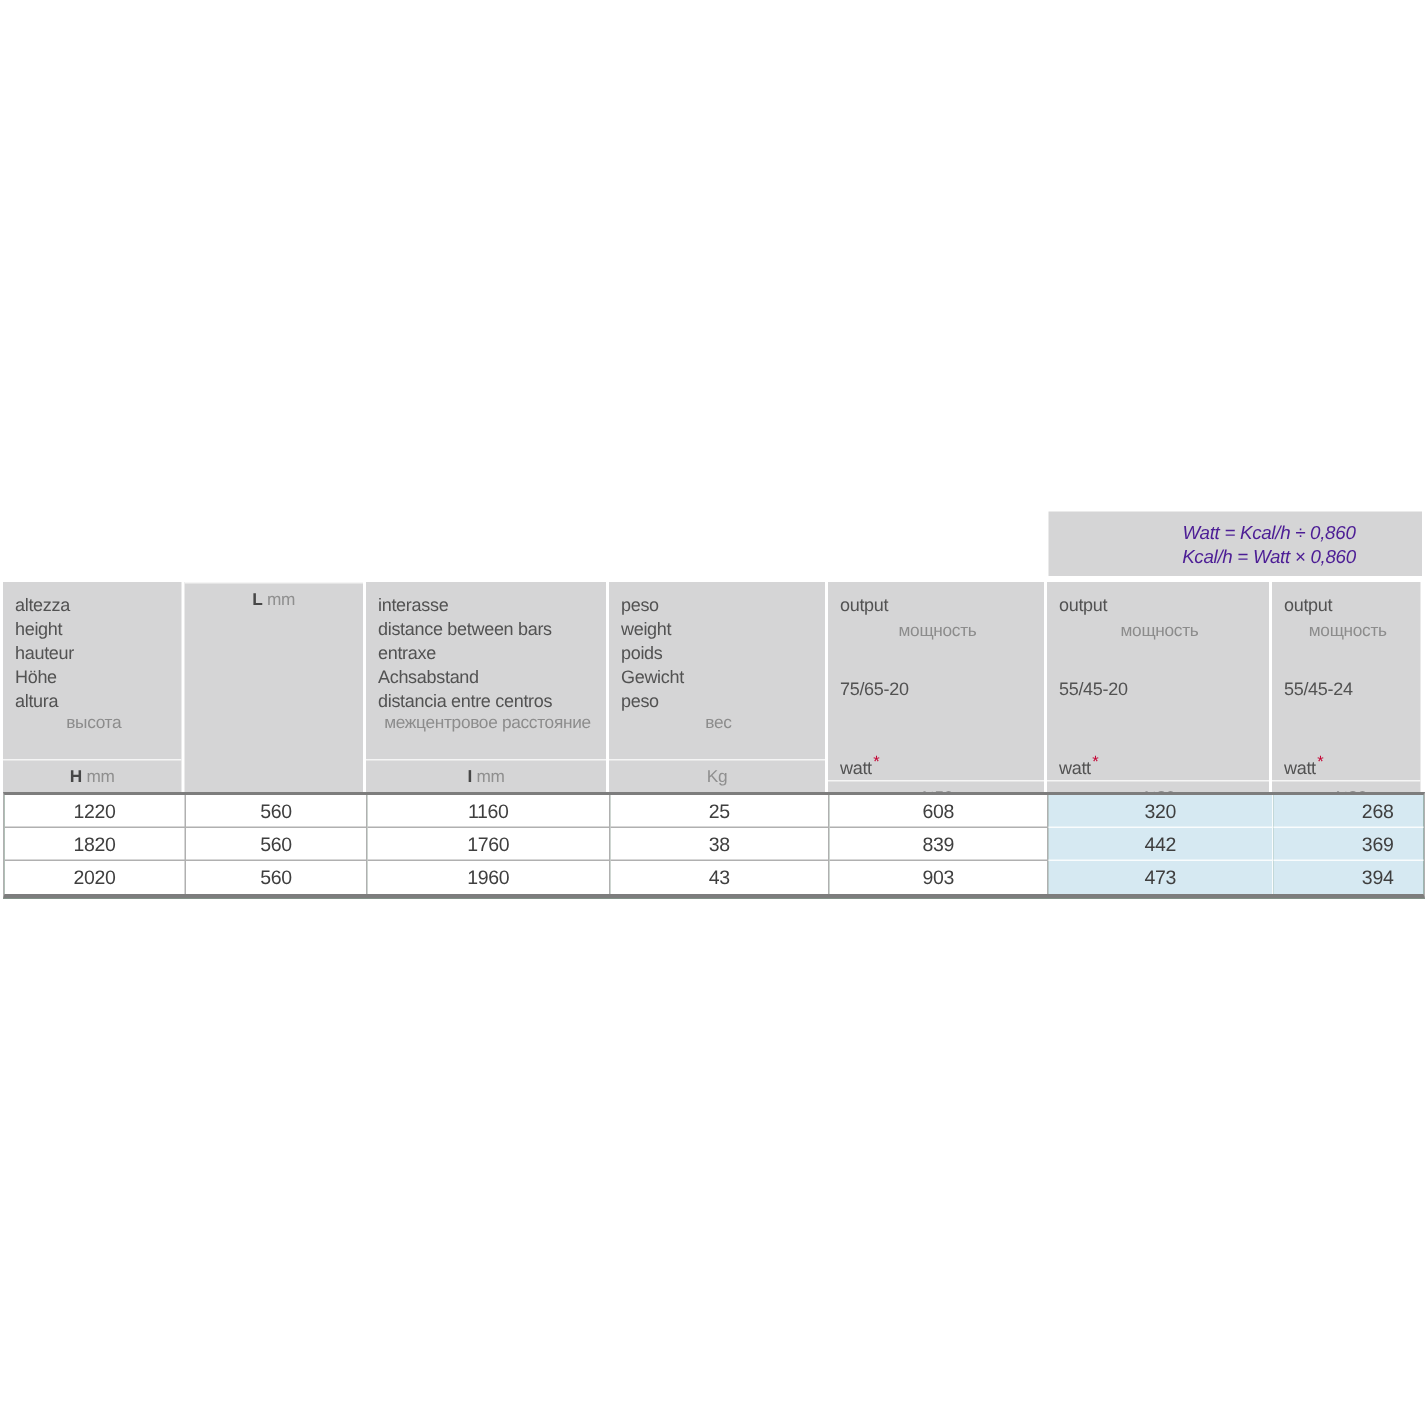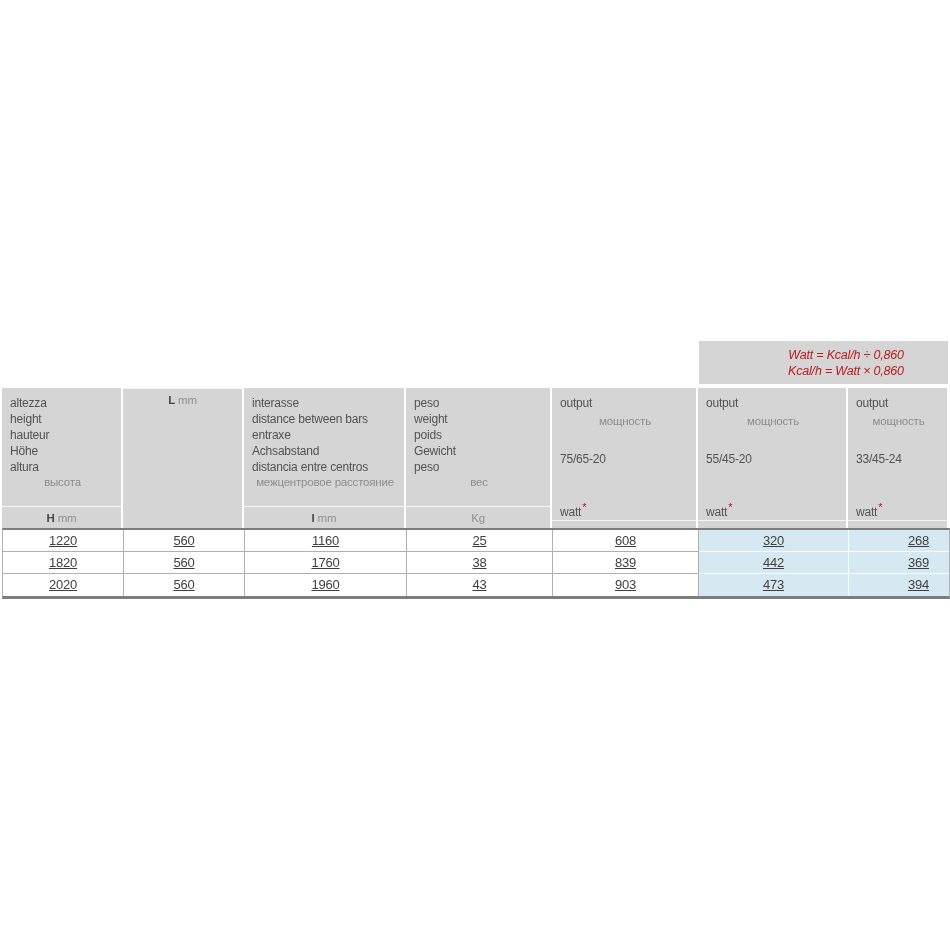--- a/index.html
+++ b/index.html
@@ -18,21 +18,21 @@
     position:relative;width:950px;height:950px;background:#ffffff;overflow:hidden;
     font-family:"Liberation Sans","DejaVu Sans",sans-serif;color:var(--txt);
     letter-spacing:-0.2px;
   }
   
   .formula-box{
     position:absolute;left:699px;top:341px;width:249px;height:43px;
     background:var(--hdr-bg);
     display:flex;flex-direction:column;justify-content:center;align-items:center;
     padding-left:45px;box-sizing:border-box;
-    font-style:italic;font-size:12.5px;line-height:16px;color:#b91c1c;
+    font-style:italic;font-size:12.5px;line-height:16px;color:#4c1d95;
   }
   
   .hdr{
     position:absolute;left:2px;top:388px;width:896px;height:140px;
     display:grid;grid-template-columns:119px 119px 160px 144px 144px 148px 99px;
     column-gap:2px;
   }
   .col-box{
     background:var(--hdr-bg);
     display:flex;flex-direction:column;box-sizing:border-box;overflow:hidden;
@@ -50,21 +50,21 @@
     font-size:11.5px;color:var(--muted);
   }
   .unit-row.right{justify-content:flex-end;padding-right:36px;}
   .unit-letter{color:#474747;font-weight:bold;margin-right:3px;}
   
   .data-grid{
     position:absolute;left:2px;top:528px;width:946px;
     display:grid;grid-template-columns:121px 121px 162px 146px 146px 150px 100px;
     border-left:1px solid var(--line);border-right:1px solid var(--line);
     border-top:2px solid var(--dark);border-bottom:3px solid var(--dark);
-    box-sizing:content-box;background:#14532d;text-decoration:underline;
+    box-sizing:content-box;background:#14532d;
   }
   .cell{
     height:22px;line-height:22px;font-size:13px;color:var(--txt);
     text-align:center;border-right:1px solid var(--line);border-bottom:1px solid var(--line);
     box-sizing:border-box;background:#fff;
   }
   .cell.lastcol{border-right:none;}
   .cell.lastrow{border-bottom:none;}
   .cell.blue{background:var(--blue);border-bottom-color:rgba(255,255,255,0.85);}
   .cell.blue.bluesep{border-right-color:rgba(255,255,255,0.85);}
@@ -147,21 +147,21 @@
           <div class="lang-line out-watt">watt<span class="red-asterisk">*</span></div>
         </div>
         <div class="unit-row">
           <span class="unit-suffix">Δt30</span>
         </div>
       </div>
       <div class="col-box">
         <div class="langs">
           <div class="lang-line">output</div>
           <div class="ru-line out-ru">мощность</div>
-          <div class="lang-line out-ratio">33/45-24</div>
+          <div class="lang-line out-ratio">55/45-24</div>
           <div class="lang-line out-watt">watt<span class="red-asterisk">*</span></div>
         </div>
         <div class="unit-row right">
           <span class="unit-suffix">Δt26</span>
         </div>
       </div>
     </div>
 
   <div class="data-grid">
       <div class="cell">1220</div>

